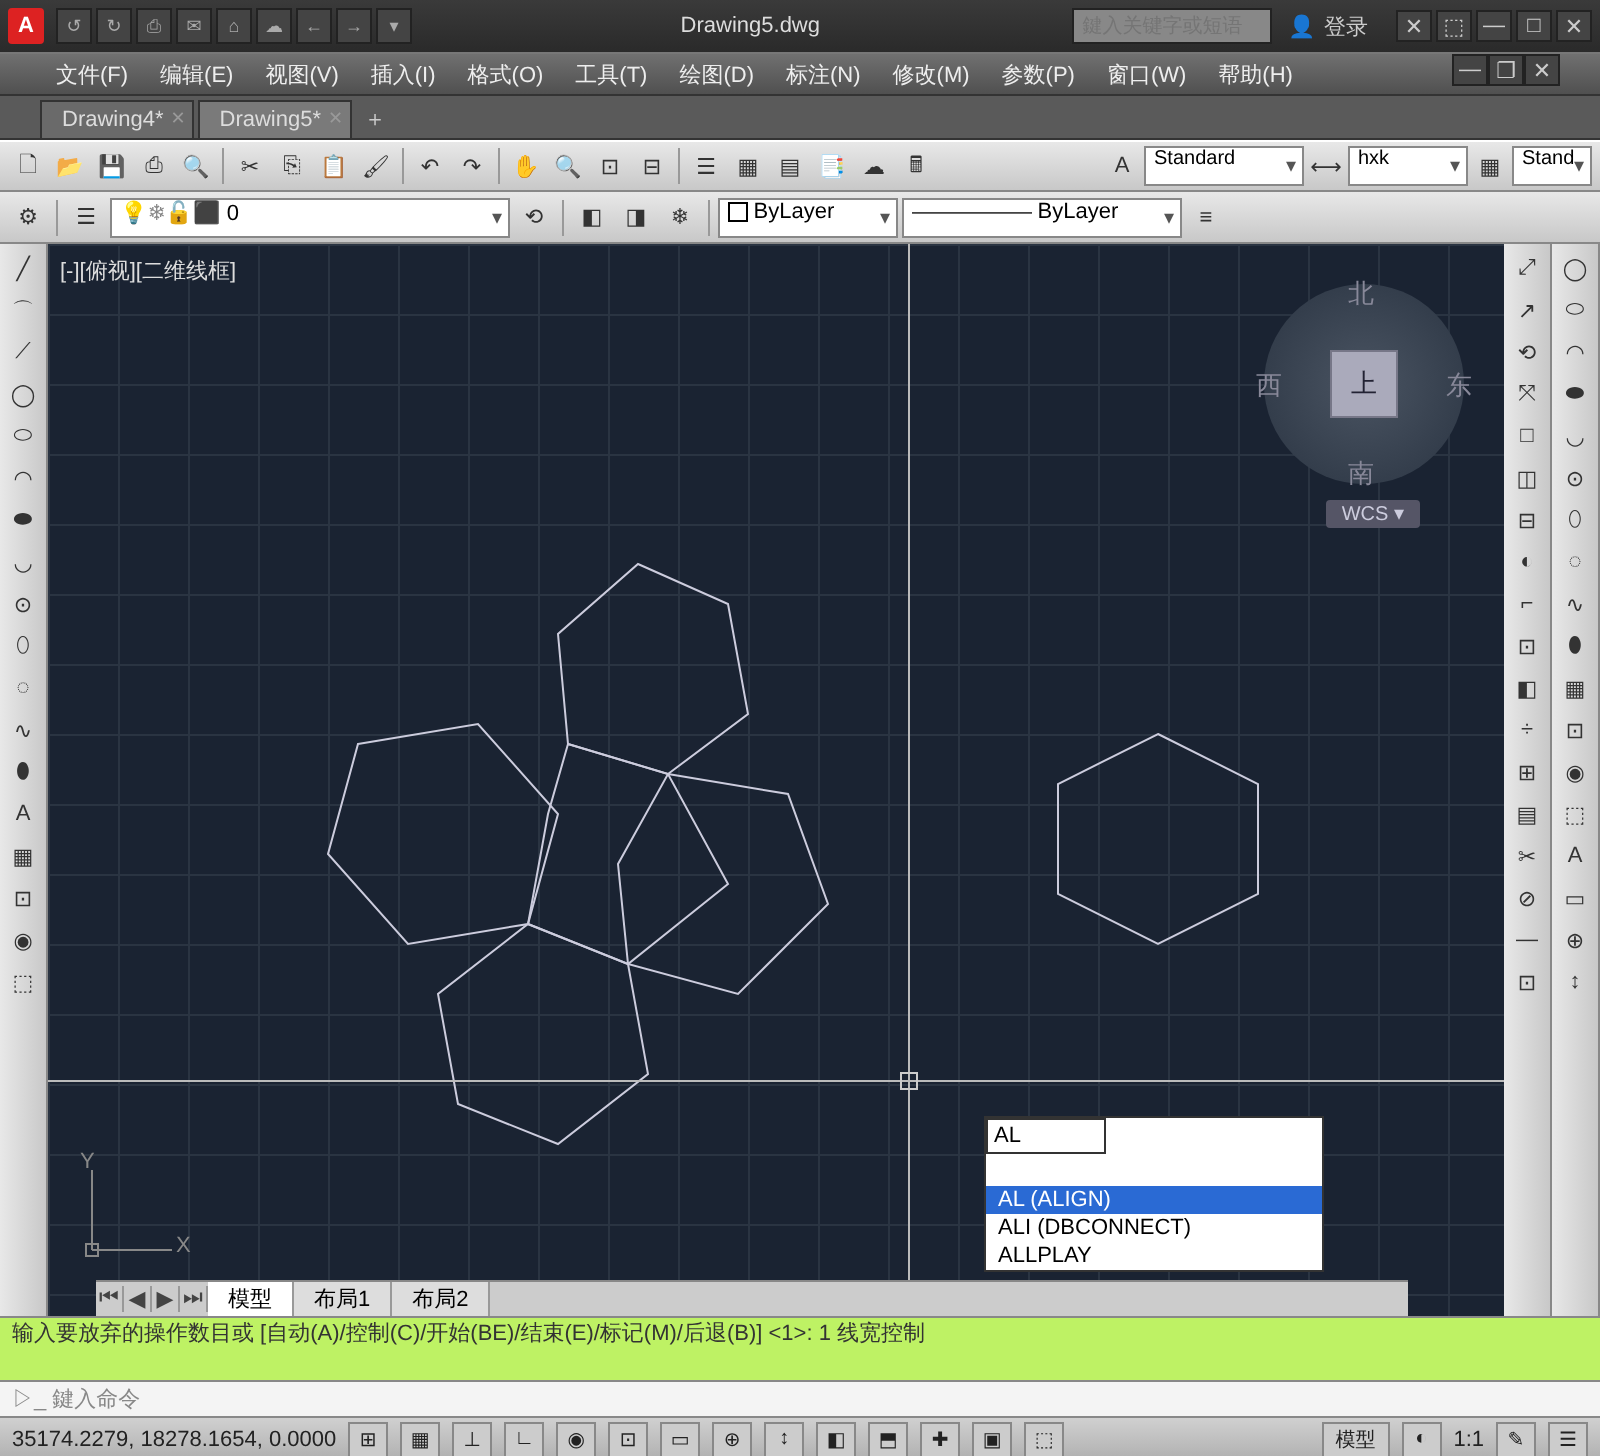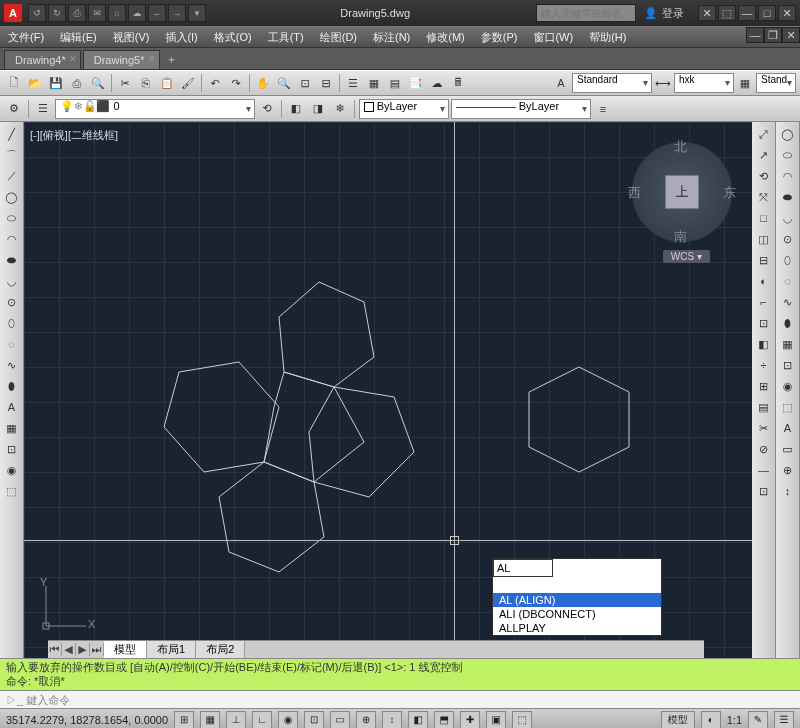--- a/index.html
+++ b/index.html
@@ -5,23 +5,23 @@
 *{box-sizing:border-box;margin:0;padding:0;font-family:"Microsoft YaHei",Arial,sans-serif;font-size:11px;user-select:none}
 body{width:800px;height:728px;background:#555;overflow:hidden;position:relative}
 .titlebar{height:26px;background:linear-gradient(#3a3a3a,#2a2a2a);display:flex;align-items:center;color:#ccc;padding:0 4px}
 .app-logo{width:18px;height:18px;background:#d22;border-radius:2px;display:flex;align-items:center;justify-content:center;color:#fff;font-weight:bold;margin-right:6px}
 .qat{display:flex;gap:2px;margin-right:8px}
 .qat-btn{width:18px;height:18px;background:#444;border:1px solid #222;display:flex;align-items:center;justify-content:center;color:#aaa;font-size:9px}
 .title-center{flex:1;text-align:center;color:#ddd}
 .search-box{width:100px;height:18px;background:#888;border:1px solid #222;color:#fff;padding:0 4px;font-size:10px}
 .win-btns{display:flex;gap:2px;margin-left:6px}
 .win-btn{width:18px;height:16px;background:#444;border:1px solid #222;color:#ccc;display:flex;align-items:center;justify-content:center}
-.menubar{height:22px;background:linear-gradient(#707070,#505050);display:flex;color:#eee;padding:0 0;border-top:1px solid #777;border-bottom:1px solid #333}
+.menubar{height:22px;background:linear-gradient(#707070,#505050);display:flex;color:#eee;padding:0 20px;border-top:1px solid #777;border-bottom:1px solid #333}
 .menu-item{padding:3px 8px;cursor:default}
-.filetabs{height:22px;background:#5a5a5a;display:flex;align-items:flex-end;padding:0 4px;border-bottom:1px solid #333}
+.filetabs{height:22px;background:#5a5a5a;display:flex;align-items:flex-end;padding:0 20px;border-bottom:1px solid #333}
 .filetab{padding:3px 14px 3px 10px;background:#6a6a6a;color:#ddd;border:1px solid #333;border-bottom:none;margin-right:2px;position:relative;font-size:10px}
 .filetab.active{background:#7a7a7a}
 .filetab .x{position:absolute;right:3px;top:3px;color:#999;font-size:9px}
 .toolbar{height:26px;background:linear-gradient(#e8e8e8,#c8c8c8);border-top:1px solid #fff;border-bottom:1px solid #888;display:flex;align-items:center;padding:0 4px;gap:1px}
 .tbtn{width:20px;height:20px;border:1px solid transparent;display:flex;align-items:center;justify-content:center;color:#333;font-size:11px}
 .tsep{width:1px;height:18px;background:#999;margin:0 2px}
 .tselect{height:20px;border:1px solid #888;background:#fff;font-size:10px;padding:0 14px 0 4px;position:relative}
 .tselect::after{content:"▾";position:absolute;right:3px;top:3px;color:#555}
 .toolbar2{height:26px;background:linear-gradient(#e8e8e8,#c8c8c8);border-bottom:1px solid #888;display:flex;align-items:center;padding:0 4px;gap:2px}
 .workspace{position:relative;height:536px;display:flex}
@@ -287,21 +287,20 @@
       <div class="vbtn">A</div>
       <div class="vbtn">▭</div>
       <div class="vbtn">⊕</div>
       <div class="vbtn">↕</div>
     </div>
   </div>
 </div>
 
 <div class="cmdline">
   <div>输入要放弃的操作数目或 [自动(A)/控制(C)/开始(BE)/结束(E)/标记(M)/后退(B)] &lt;1&gt;: 1 线宽控制</div>
-  <div>命令: *取消*</div>
 </div>
 <div class="cmdline" style="height:18px;background:#f4f4f4;display:flex;align-items:center">
   <span style="color:#888">▷_ 鍵入命令</span>
 </div>
 
 <div class="statusbar">
   <span>35174.2279, 18278.1654, 0.0000</span>
   <div class="sbtn">⊞</div>
   <div class="sbtn">▦</div>
   <div class="sbtn">⊥</div>

